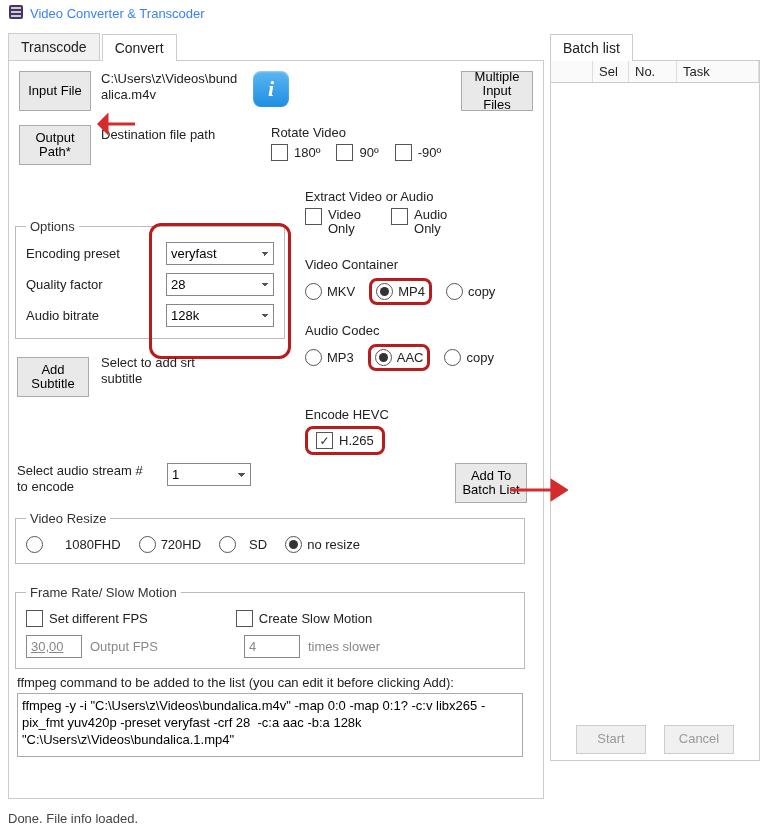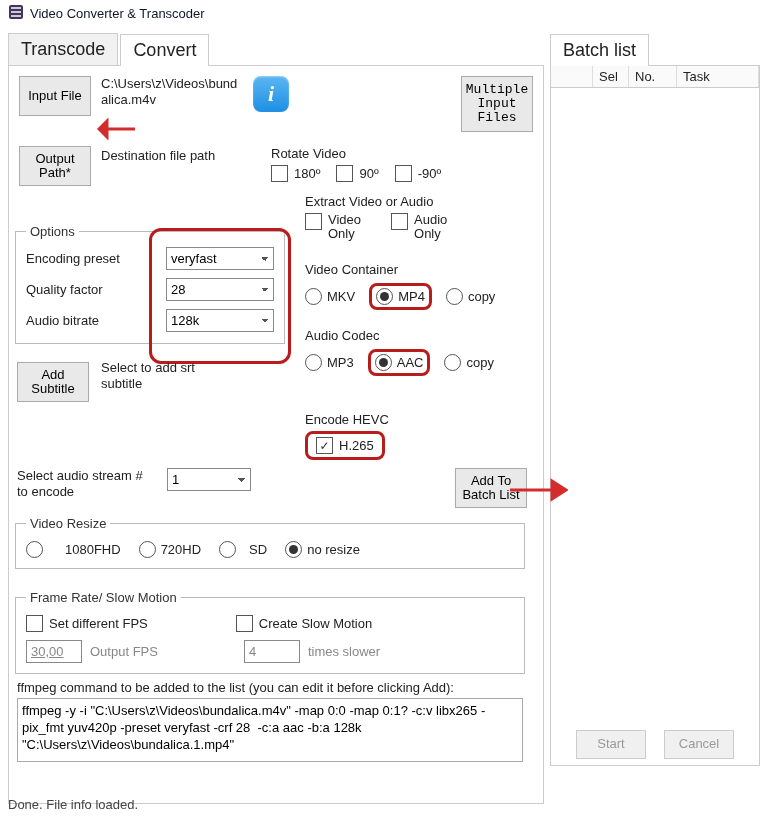--- a/index.html
+++ b/index.html
@@ -1,39 +1,39 @@
 <!DOCTYPE html>
 <html><head>
 <meta charset="utf-8">
 <style>
   * { box-sizing: border-box; }
   html,body { margin:0; padding:0; font-family:"Segoe UI",Tahoma,sans-serif; font-size:13px; color:#222; background:#fff; width:770px; height:832px; overflow:hidden; }
-  .titlebar { display:flex; align-items:center; gap:6px; padding:4px 8px; font-size:13px; color:#0f172a; }
+  .titlebar { display:flex; align-items:center; gap:6px; padding:4px 8px; font-size:13px; color:#3b82f6; }
   .titlebar svg { width:16px; height:16px; }
   .main { display:flex; padding:6px 8px; gap:6px; }
   .left { width:536px; position:relative; }
   .right { width:210px; }
-  .tabs { display:flex; border-bottom:1px solid #ccc; font-size:18px; position:relative; }
+  .tabs { display:flex; border-bottom:1px solid #ccc; font-size:14px; position:relative; }
   .tab { padding:5px 12px; background:#f1f1f1; border:1px solid #ccc; border-bottom:none; margin-right:2px; cursor:pointer; }
   .tab.active { background:#fff; position:relative; top:1px; }
   .panel { border:1px solid #ccc; border-top:none; padding:10px 10px 8px 10px; height:738px; position:relative; }
   .btn { background:#e9e9e9; border:1px solid #aaa; padding:6px 8px; font-size:13px; text-align:center; cursor:pointer; display:inline-flex; align-items:center; justify-content:center; line-height:1.15; }
   .btn.small { min-width:70px; }
   .btn.disabled { color:#9a9a9a; border-color:#ccc; background:#f0f0f0; }
   .select, .txt { border:1px solid #888; background:#fff; font-size:13px; height:23px; padding:1px 4px; }
   .select { appearance:none; padding-right:18px; background-image:linear-gradient(45deg,transparent 50%,#555 50%),linear-gradient(135deg,#555 50%,transparent 50%); background-position:right 8px center,right 4px center; background-size:4px 4px,4px 4px; background-repeat:no-repeat; }
   .cb { width:17px; height:17px; border:1px solid #555; background:#fff; display:inline-flex; align-items:center; justify-content:center; font-size:13px; cursor:pointer; }
   .cb.checked::after { content:"✓"; color:#333; font-size:12px; line-height:1; }
   .rb { width:17px; height:17px; border:1px solid #555; border-radius:50%; background:#fff; display:inline-flex; align-items:center; justify-content:center; cursor:pointer; }
   .rb.selected::after { content:""; width:9px; height:9px; border-radius:50%; background:#333; }
   fieldset { border:1px solid #bbb; margin:0; padding:8px 10px 10px 10px; }
   legend { font-size:13px; padding:0 4px; color:#333; }
   .row { display:flex; align-items:center; gap:8px; }
   .lbl { font-size:13px; }
-  .statusbar { position:absolute; bottom:14px; left:0; right:0; padding:6px 8px; font-size:13px; color:#444; }
+  .statusbar { position:absolute; bottom:0; left:0; right:0; padding:6px 8px; font-size:13px; color:#444; }
   .highlight { border:3px solid #b91c1c; border-radius:12px; }
   .arrow { position:absolute; color:#d42c2c; }
   .info-icon { width:36px; height:36px; border-radius:8px; background:linear-gradient(#5bb6f2,#1e8fe3); display:flex; align-items:center; justify-content:center; font-family:"Times New Roman",serif; font-style:italic; font-weight:bold; font-size:22px; color:#fff; box-shadow:inset 0 1px 2px #fff6; }
   textarea { font-family:inherit; font-size:13px; border:1px solid #aaa; resize:none; padding:4px; line-height:1.3; }
   .twoLine { flex-direction:column; gap:0; line-height:1.1; padding:4px 6px; width:72px; }
   .grid-head { display:flex; border-bottom:1px solid #ccc; background:#fafafa; }
   .grid-head > div { border-right:1px solid #ddd; padding:3px 6px; font-size:13px; }
 </style>
 </head>
 <body>
@@ -57,21 +57,21 @@
       <div class="tab">Transcode</div>
       <div class="tab active">Convert</div>
     </div>
     <div class="panel">
 
       <div style="display:flex; align-items:flex-start; gap:10px;">
         <button class="btn twoLine" style="height:40px;">Input File</button>
         <div style="width:142px; font-size:13px; line-height:1.25; word-wrap:break-word;">C:\Users\z\Videos\bundalica.m4v</div>
         <div class="info-icon">i</div>
         <div style="flex:1"></div>
-        <button class="btn twoLine" style="white-space:pre-line;height:56px;font-family:Liberation Mono, monospace;">Multiple
+        <button class="btn twoLine" style="white-space:pre-line;height:40px;">Multiple
 Input Files</button>
       </div>
 
       <div class="arrow" style="left:88px; top:52px;">
         <svg width="40" height="22" viewBox="0 0 40 22">
             <path d="M38 11 L10 11 M10 3 L2 11 L10 19 Z" fill="#d42c2c" stroke="#d42c2c" stroke-width="3"></path>
           </svg>
       </div>
 
       <div style="display:flex; align-items:flex-start; gap:10px; margin-top:14px;">

